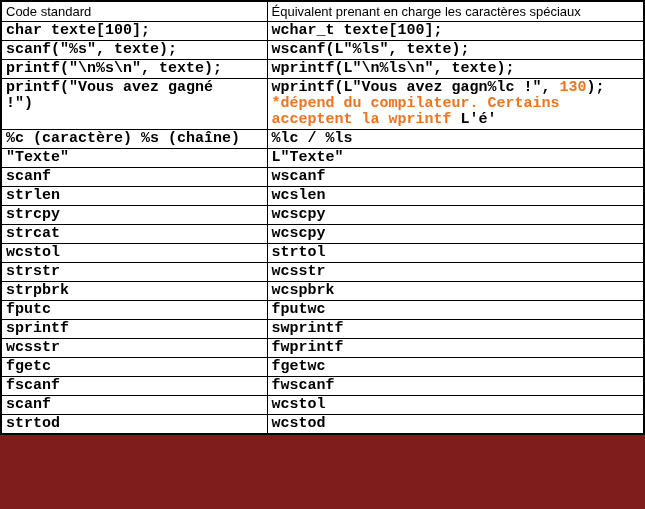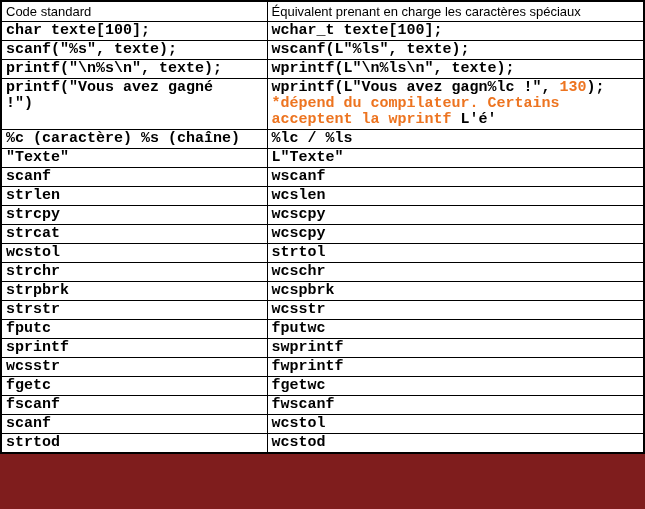--- a/index.html
+++ b/index.html
@@ -104,30 +104,26 @@
         </tr>
         <tr>
           <td><span>strcat</span></td>
           <td><span>wcscpy</span></td>
         </tr>
         <tr>
           <td><span>wcstol</span></td>
           <td><span>strtol</span></td>
         </tr>
         <tr>
-          <td><span>strchr</span></td>
-          <td><span>wcschr</span></td>
+          <td><span>strstr</span></td>
+          <td><span>wcsstr</span></td>
         </tr>
         <tr>
           <td><span>strpbrk</span></td>
           <td><span>wcspbrk</span></td>
-        </tr>
-        <tr>
-          <td><span>strstr</span></td>
-          <td><span>wcsstr</span></td>
         </tr>
         <tr>
           <td><span>fputc</span></td>
           <td><span>fputwc</span></td>
         </tr>
         <tr>
           <td><span>sprintf</span></td>
           <td><span>swprintf</span></td>
         </tr>
         <tr>

